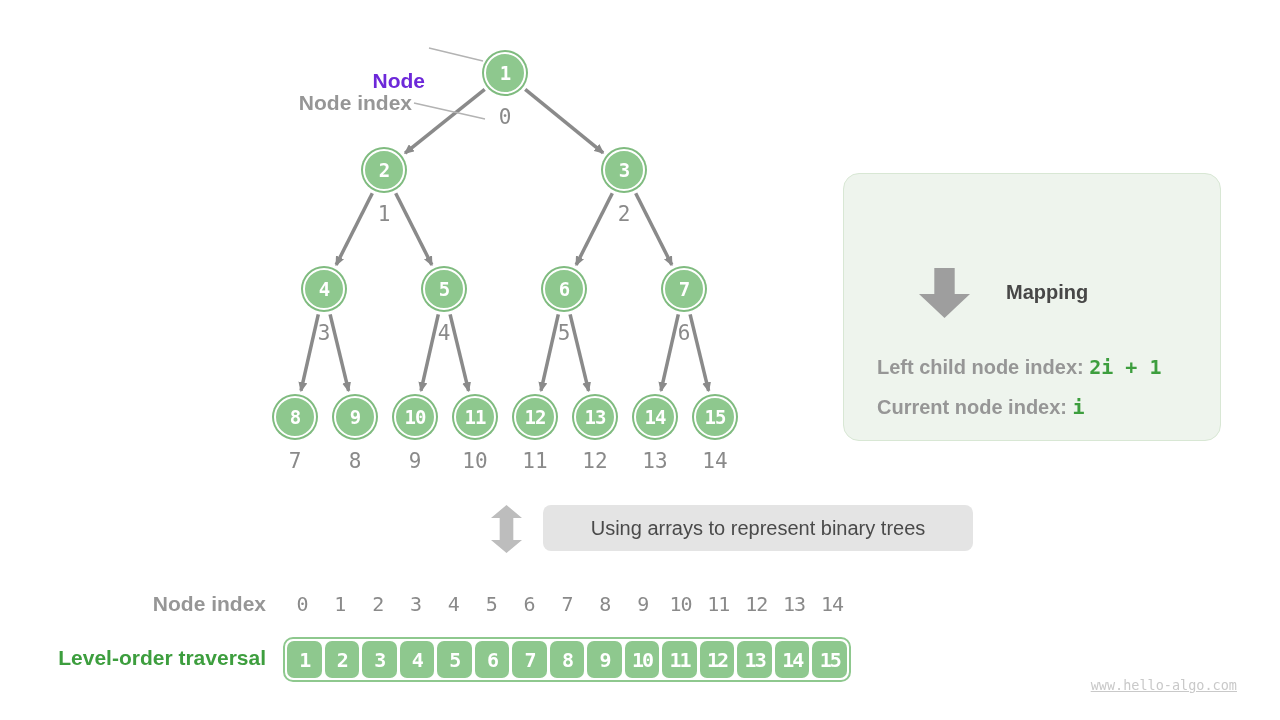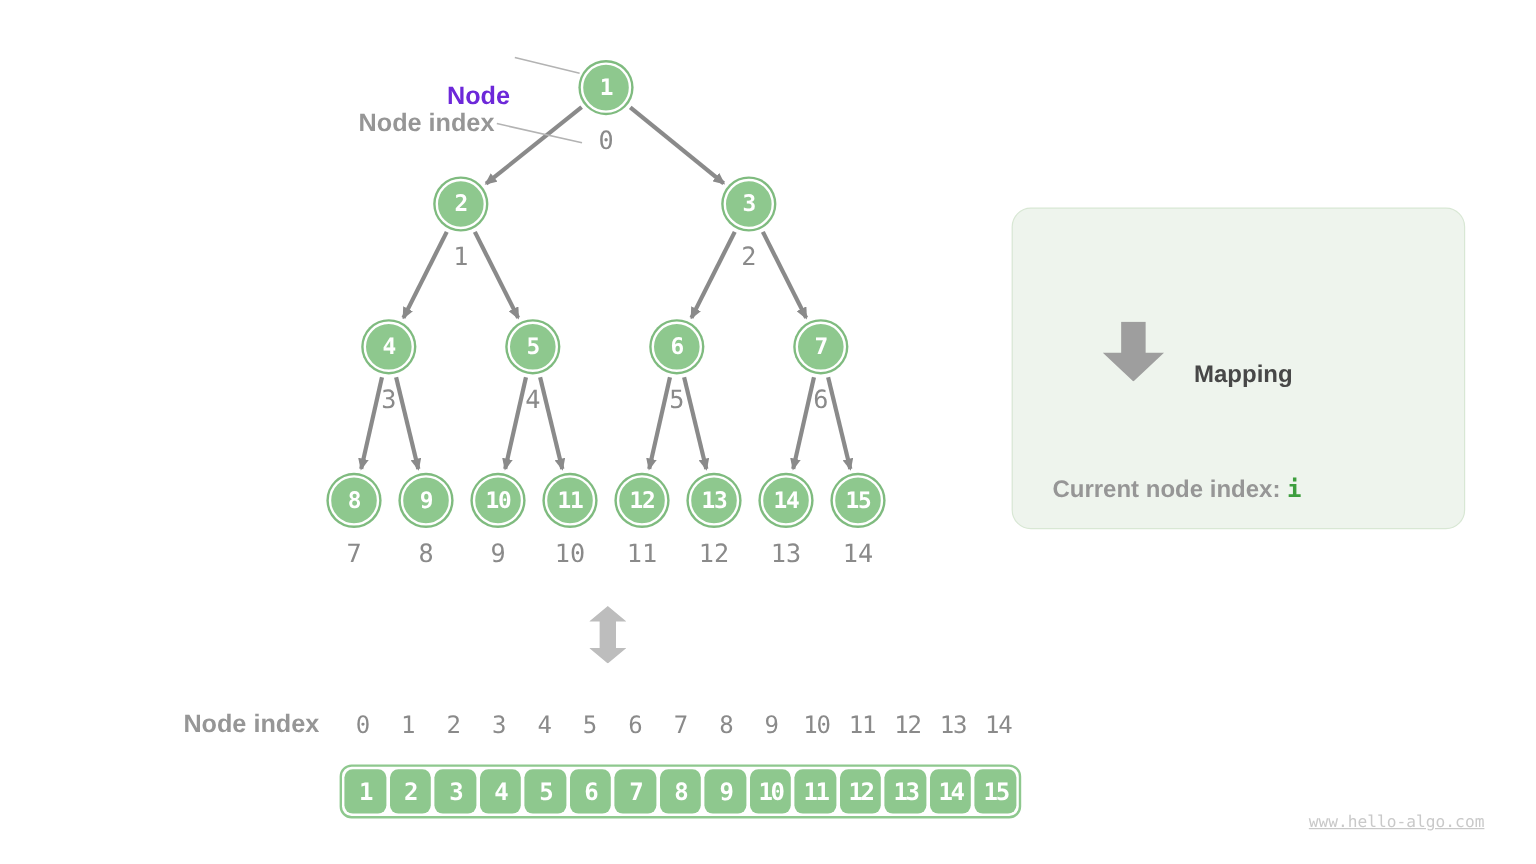--- a/index.html
+++ b/index.html
@@ -27,21 +27,21 @@
   .lbl-nodeindex{position:absolute;left:240px;top:91px;width:172px;text-align:right;
     font:bold 21px "Liberation Sans",sans-serif;color:#969696;}
 
   
   .panel{
     position:absolute;left:843px;top:173px;width:378px;height:268px;
     background:#eef4ed;border:1.5px solid #d8e7d4;border-radius:16px;box-sizing:border-box;
   }
   .pline{position:absolute;left:33px;font:bold 20px "Liberation Sans",sans-serif;color:#969696;white-space:nowrap;}
   .pcode{font:bold 20px "DejaVu Sans Mono",monospace;color:#3d9e3e;}
-  .pmapping{position:absolute;left:151px;top:107px;font:bold 20px "Liberation Sans",sans-serif;color:#474747;margin-top:20px;}
+  .pmapping{position:absolute;left:162px;top:107px;font:bold 20px "Liberation Sans",sans-serif;color:#474747;}
   .parrow{
     position:absolute;left:75px;top:94px;width:51px;height:50px;background:#9e9e9e;
     clip-path:polygon(30% 0,70% 0,70% 52%,100% 52%,50% 100%,0 52%,30% 52%);
   }
 
   
   .updown{
     position:absolute;left:491px;top:505px;width:31px;height:48px;background:#bdbdbd;
     clip-path:polygon(50% 0,100% 27%,72% 27%,72% 73%,100% 73%,50% 100%,0 73%,28% 73%,28% 27%,0 27%);
   }
@@ -140,42 +140,48 @@
   <div class="tidx" style="left:625px;top:449px">13</div>
   <div class="tidx" style="left:685px;top:449px">14</div>
 
   <div class="panel">
     <div class="pline" style="top:221px">
       <span>Current node index:</span>
       <span class="pcode">i</span>
     </div>
     <div class="parrow"></div>
     <div class="pmapping">Mapping</div>
+    <div class="pline" style="top:181px">
+      <span>Left child node index:</span>
+      <span class="pcode">2i + 1</span>
+    </div>
   </div>
 
   <div class="updown"></div>
+  <div class="bridgebox">Using arrays to represent binary trees</div>
 
   <div class="arr-label-idx">Node index</div>
   <div class="idxrow">
     <span>0</span>
     <span>1</span>
     <span>2</span>
     <span>3</span>
     <span>4</span>
     <span>5</span>
     <span>6</span>
     <span>7</span>
     <span>8</span>
     <span>9</span>
     <span>10</span>
     <span>11</span>
     <span>12</span>
     <span>13</span>
     <span>14</span>
   </div>
+  <div class="arr-label-trav">Level-order traversal</div>
   <div class="arraybox">
     <div class="cell">1</div>
     <div class="cell">2</div>
     <div class="cell">3</div>
     <div class="cell">4</div>
     <div class="cell">5</div>
     <div class="cell">6</div>
     <div class="cell">7</div>
     <div class="cell">8</div>
     <div class="cell">9</div>

